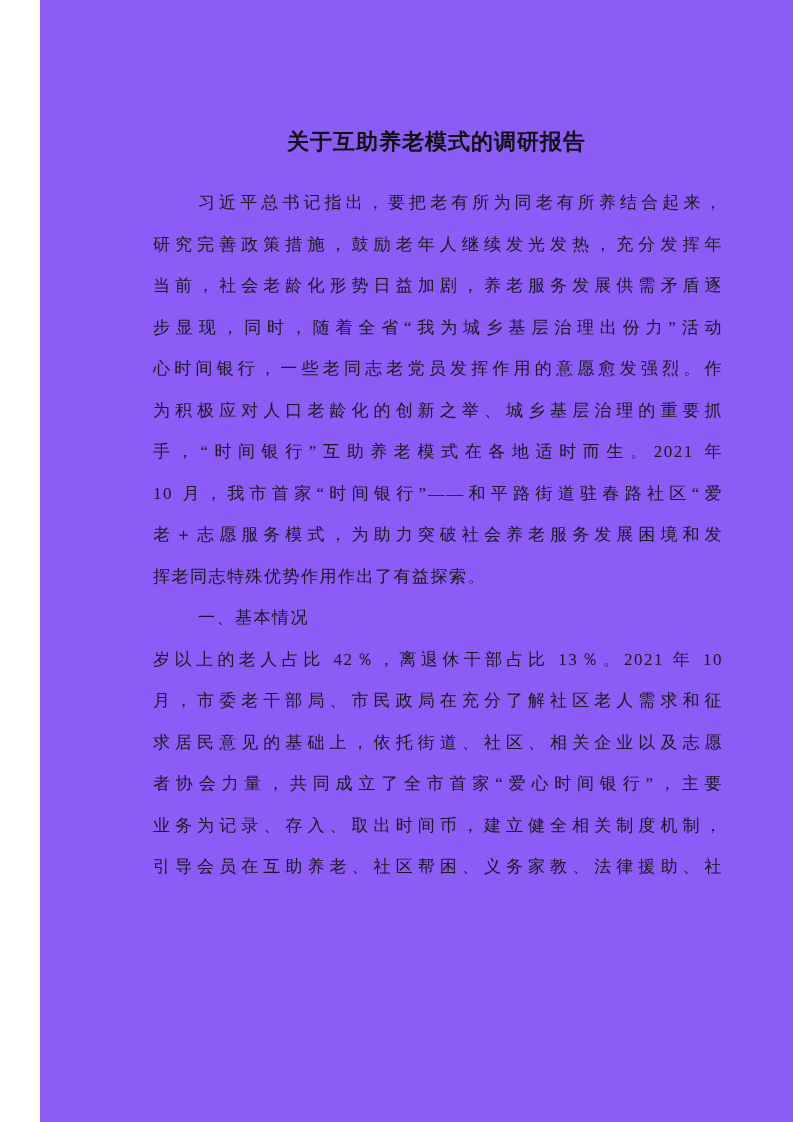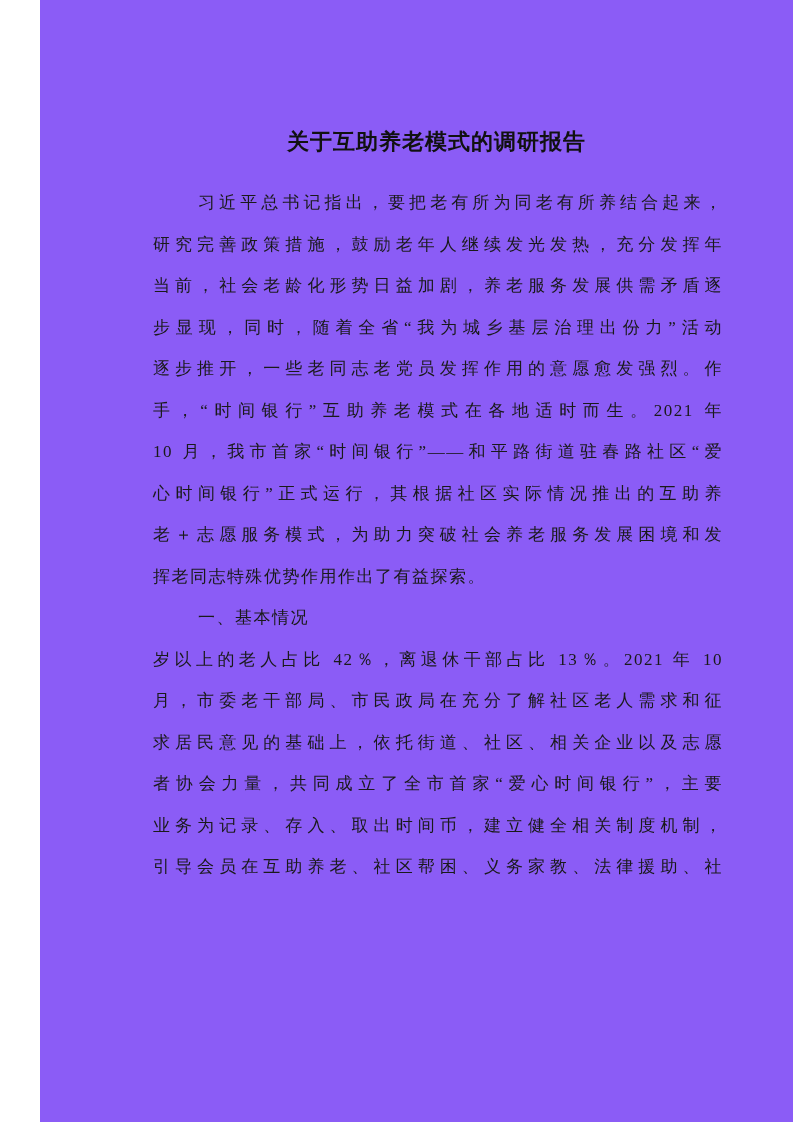--- a/index.html
+++ b/index.html
@@ -64,24 +64,24 @@
 <div class="page">
 
   <h1 class="doc-title">关于互助养老模式的调研报告</h1>
 
   <div class="doc-body">
 
     <div class="line first">习近平总书记指出，要把老有所为同老有所养结合起来，</div>
     <div class="line">研究完善政策措施，鼓励老年人继续发光发热，充分发挥年</div>
     <div class="line">当前，社会老龄化形势日益加剧，养老服务发展供需矛盾逐</div>
     <div class="line">步显现，同时，随着全省“我为城乡基层治理出份力”活动</div>
-    <div class="line">逐步推开，一些老同志老党员发挥作用的意愿愈发强烈。作</div>
+    <div class="line">心时间银行，一些老同志老党员发挥作用的意愿愈发强烈。作</div>
+    <div class="line">为积极应对人口老龄化的创新之举、城乡基层治理的重要抓</div>
     <div class="line">手，“时间银行”互助养老模式在各地适时而生。2021 年</div>
     <div class="line">10 月，我市首家“时间银行”——和平路街道驻春路社区“爱</div>
-    <div class="line">心时间银行”正式运行，其根据社区实际情况推出的互助养</div>
     <div class="line">老＋志愿服务模式，为助力突破社会养老服务发展困境和发</div>
     <div class="line short">挥老同志特殊优势作用作出了有益探索。</div>
 
     <div class="line heading">一、基本情况</div>
 
     <div class="line">岁以上的老人占比 42％，离退休干部占比 13％。2021 年 10</div>
     <div class="line">月，市委老干部局、市民政局在充分了解社区老人需求和征</div>
     <div class="line">求居民意见的基础上，依托街道、社区、相关企业以及志愿</div>
     <div class="line">者协会力量，共同成立了全市首家“爱心时间银行”，主要</div>
     <div class="line">业务为记录、存入、取出时间币，建立健全相关制度机制，</div>

